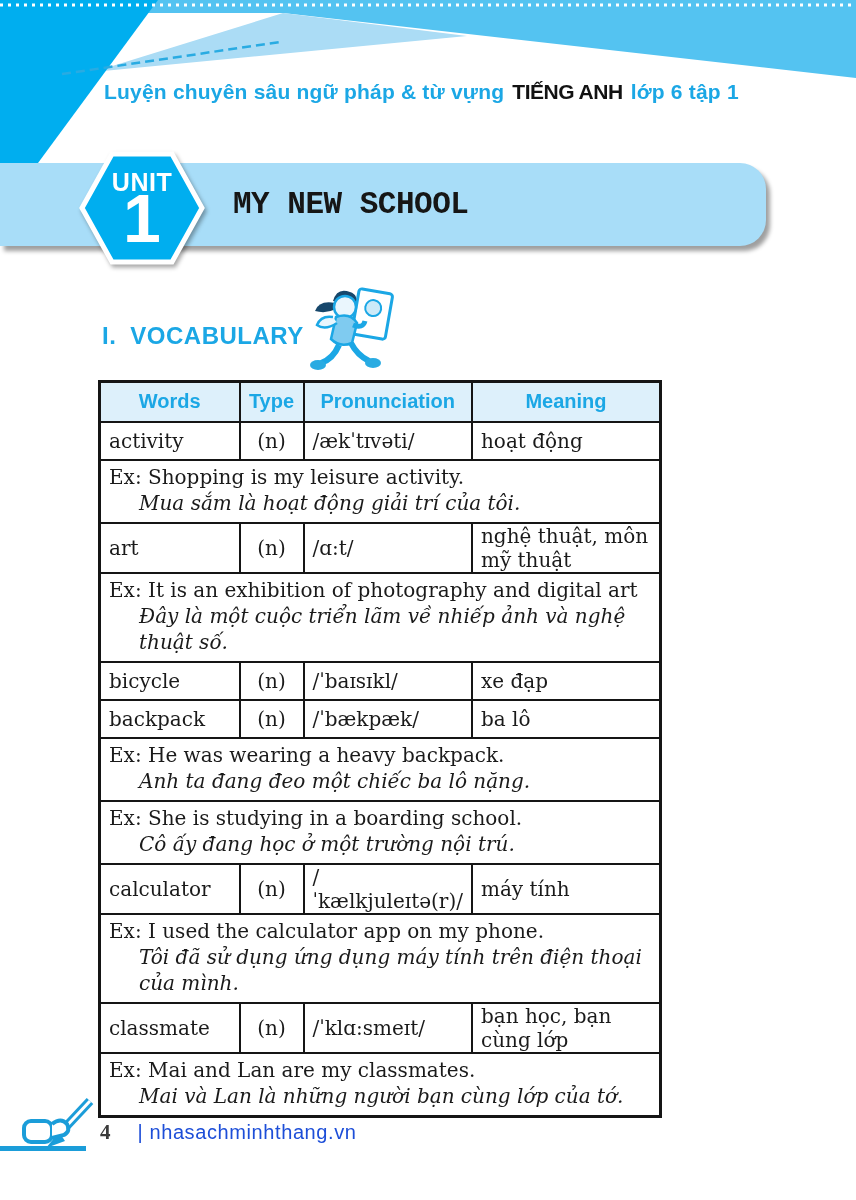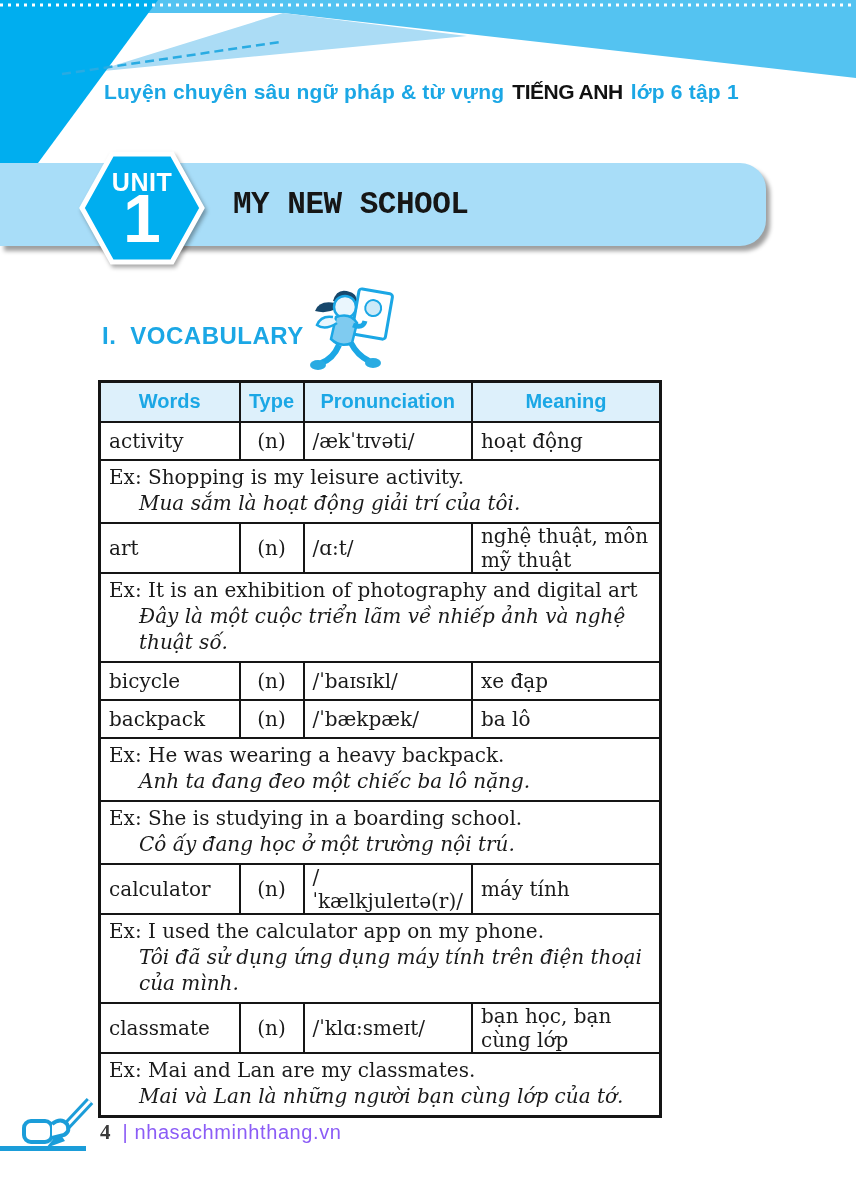--- a/index.html
+++ b/index.html
@@ -45,21 +45,21 @@
   tr.word-row td { height:38px; font-size:20px; padding:0 8px;margin-top:26px; }
   td.c-type { text-align:center; }
   tr.ex-row td { height:58px; padding:3px 8px 6px; font-size:20px; line-height:26px; vertical-align:top; }
   .ex-vi { font-style:italic; margin-left:30px; }
 
   
   .footer-rule { position:absolute; left:0; top:1146px; width:86px; height:5px; background:#1B9DD9; }
   #hand-icon { position:absolute; left:16px; top:1096px; width:88px; height:62px; }
   .footer-text { position:absolute; left:100px; top:1120px; display:flex; align-items:baseline; }
   .page-number { font-family:"Liberation Serif", serif; font-size:21px; font-weight:bold; color:#3A3A3A; }
-  .site-text { margin-left:12px; font-size:20px; color:#8b5cf6; letter-spacing:0.6px; }
+  .site-text { margin-left:27px; font-size:20px; color:#1d4ed8; letter-spacing:0.6px; }
 </style>
 </head>
 <body>
 
 <div id="page">
 
   <svg id="top-deco" viewBox="0 0 856 170">
     <polygon points="0,0 856,0 856,78 283,13 0,13" fill="#54C3F1"></polygon>
     <polygon points="283,13 467,36 93,72" fill="#ABDCF5"></polygon>
     <polygon points="0,0 158,0 38,163 0,163" fill="#00AEEF"></polygon>

